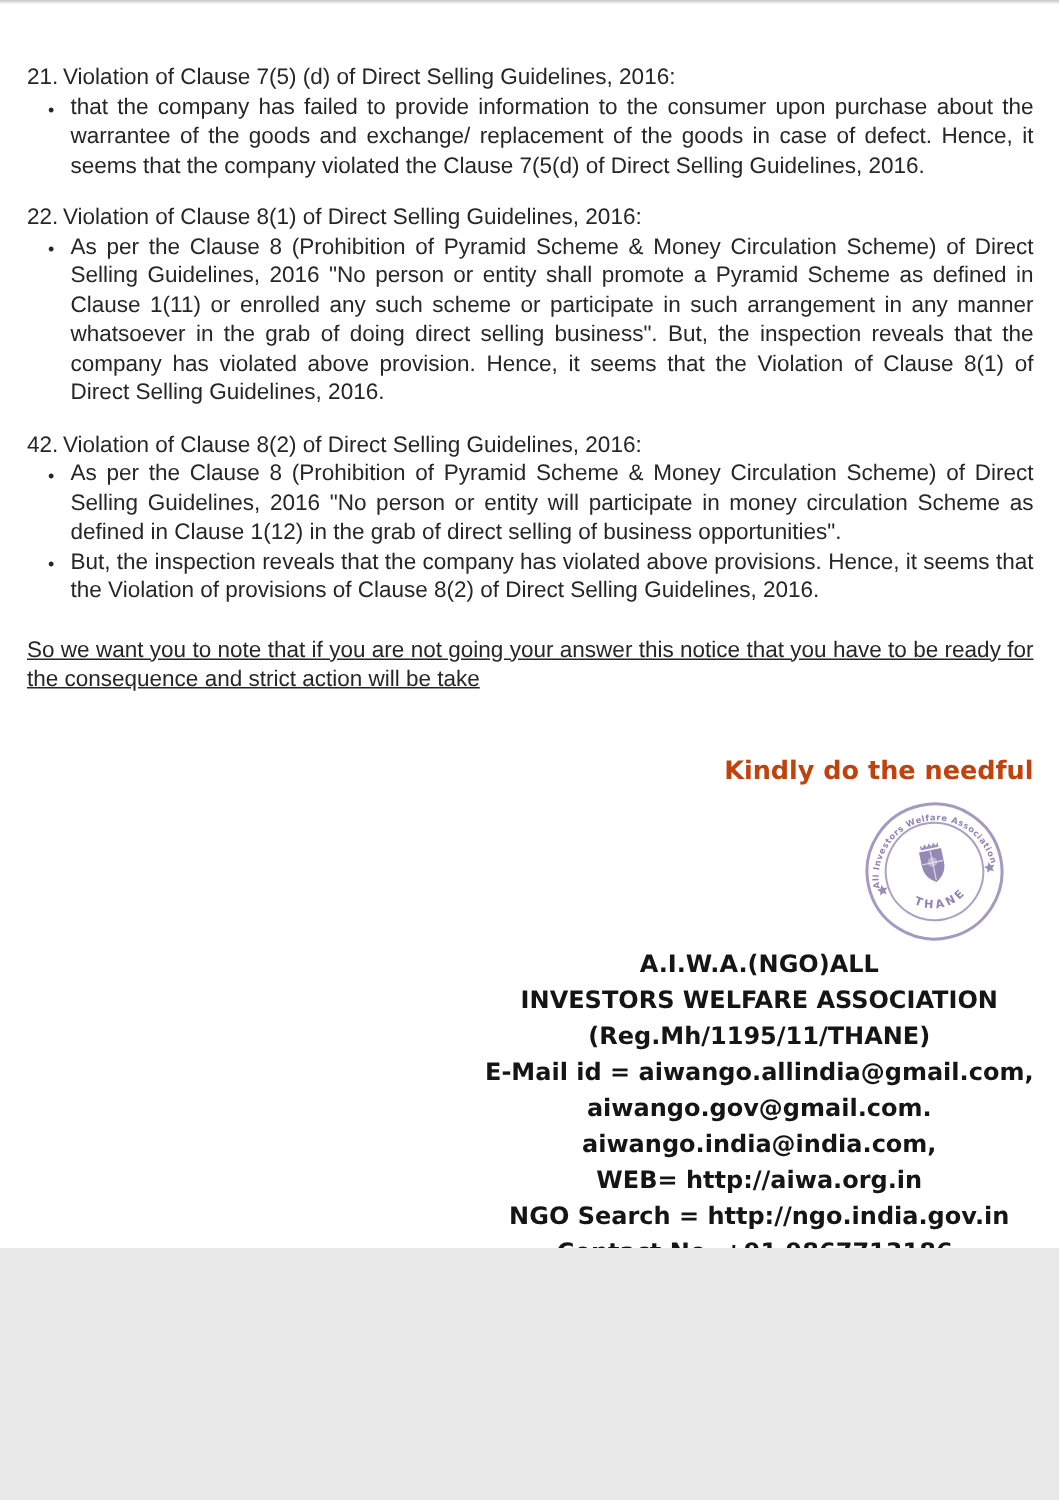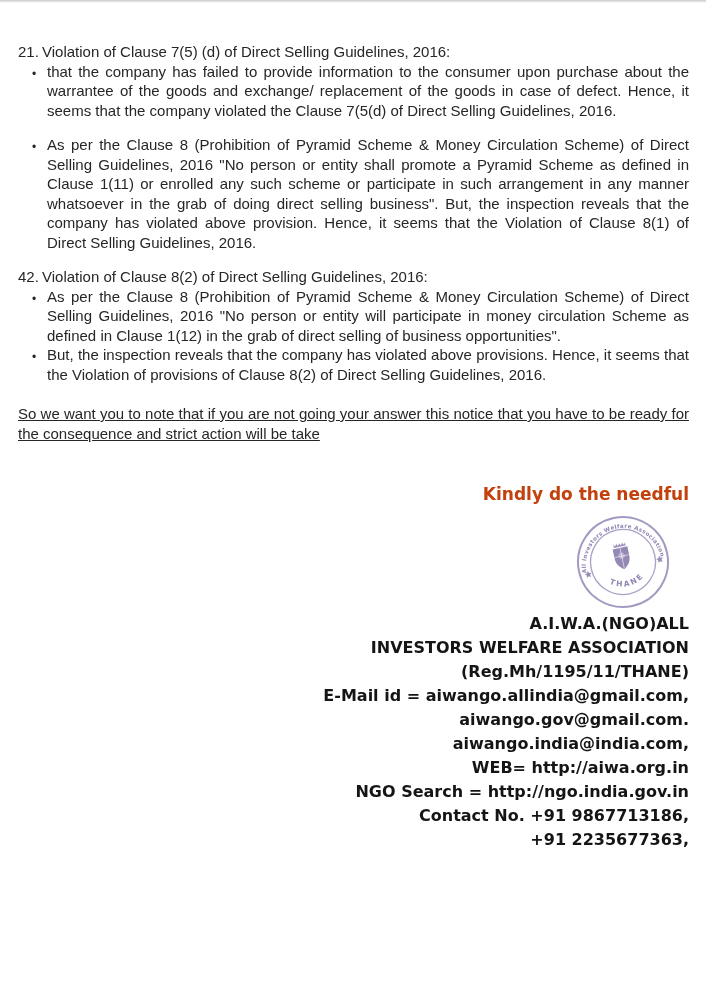--- a/index.html
+++ b/index.html
@@ -1,19 +1,19 @@
 <!DOCTYPE html>
 <html><head>
 <meta charset="utf-8">
 <style>
   html, body { margin: 0; padding: 0; background: #e8e8e8; }
   .page {
     position: relative;
     width: 706px;
-    height: 1000px;
+    height: 832px;
     margin: 0 auto;
     background: #ffffff;
     overflow: hidden;
     font-family: "Liberation Sans", sans-serif;
     color: #262626;
   }
   .top-edge {
     position: absolute; top: 0; left: 0; right: 0; height: 3px;
     background: linear-gradient(#9a9a9a, rgba(255,255,255,0));
     opacity: .55;
@@ -54,21 +54,21 @@
     font-family: "DejaVu Sans", sans-serif;
     font-weight: 700;
     font-size: 17px;
     color: #c2410c;
   }
   .stamp {
     margin: 9px 16px 2px 0;
     filter: blur(0.3px) opacity(0.92);
   }
   .org {
-    text-align: right;
+    text-align: center;
     font-family: "DejaVu Sans", sans-serif;
     font-weight: 700;
     font-size: 16px;
     line-height: 24px;
     color: #151515;
   }
 </style>
 </head>
 <body>
 
@@ -82,20 +82,24 @@
         <span class="num">21.</span>
         <span class="head-text">Violation of Clause 7(5) (d) of Direct Selling Guidelines, 2016:</span>
       </div>
       <div class="bullet">
         <span class="dot"></span>
         <p class="btext">that the company has failed to provide information to the consumer upon purchase about the warrantee of the goods and exchange/ replacement of the goods in case of defect. Hence, it seems that the company violated the Clause 7(5(d) of Direct Selling Guidelines, 2016.</p>
       </div>
     </section>
 
     <section class="item">
+      <div class="item-head">
+        <span class="num">22.</span>
+        <span class="head-text">Violation of Clause 8(1) of Direct Selling Guidelines, 2016:</span>
+      </div>
       <div class="bullet">
         <span class="dot"></span>
         <p class="btext">As per the Clause 8 (Prohibition of Pyramid Scheme &amp; Money Circulation Scheme) of Direct Selling Guidelines, 2016 "No person or entity shall promote a Pyramid Scheme as defined in Clause 1(11) or enrolled any such scheme or participate in such arrangement in any manner whatsoever in the grab of doing direct selling business". But, the inspection reveals that the company has violated above provision. Hence, it seems that the Violation of Clause 8(1) of Direct Selling Guidelines, 2016.</p>
       </div>
     </section>
 
     <section class="item">
       <div class="item-head">
         <span class="num">42.</span>
         <span class="head-text">Violation of Clause 8(2) of Direct Selling Guidelines, 2016:</span>

